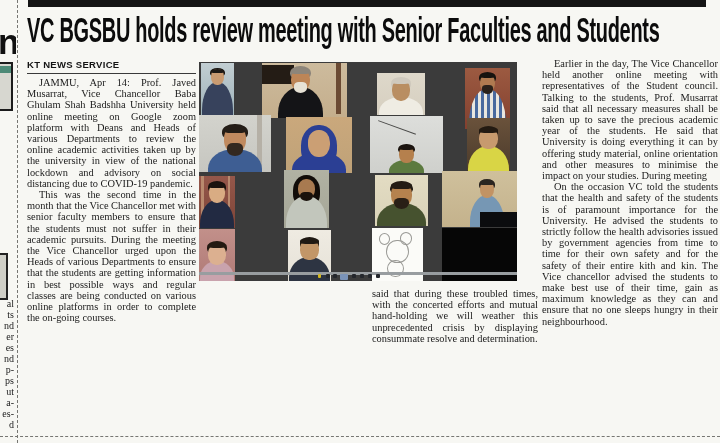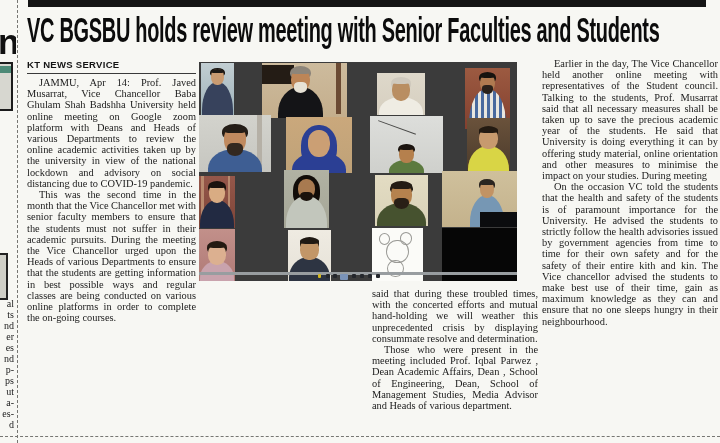--- a/index.html
+++ b/index.html
@@ -201,20 +201,19 @@
       <div class="tp" style="left: 153px; top: 212px; width: 4px; height: 4px; background: rgb(36, 39, 44); border-radius: 1px;"></div>
       <div class="tp" style="left: 161px; top: 212px; width: 4px; height: 4px; background: rgb(36, 39, 44); border-radius: 1px;"></div>
       <div class="tp" style="left: 169px; top: 212px; width: 4px; height: 4px; background: rgb(36, 39, 44); border-radius: 1px;"></div>
       <div class="tp" style="left: 177px; top: 212px; width: 4px; height: 4px; background: rgb(36, 39, 44); border-radius: 1px;"></div>
     </div>
 
   <div class="col" id="col2">
     </div>
   <div class="col" id="col3">
       <p class="ni">said that during these troubled times, with the concerted efforts and mutual hand-holding we will weather this unprecedented crisis by displaying consummate resolve and determination.</p>
-      <p>Those who were present in the meeting included Prof. Iqbal Parwez , Dean Academic Affairs, Dean , School of Engineering, Dean, School of Management Studies, Media Advisor and Heads of various department.</p>
     </div>
   <div class="col" id="col4">
       <p>Earlier in the day, The Vice Chancellor held another online meeting with representatives of the Student council. Talking to the students, Prof. Musarrat said that all necessary measures shall be taken up to save the precious academic year of the students. He said that University is doing everything it can by offering study material, online orientation and other measures to minimise the impact on your studies. During meeting</p>
       <p>On the occasion VC told the students that the health and safety of the students is of paramount importance for the University. He advised the students to strictly follow the health advisories issued by government agencies from time to time for their own safety and for the safety of their entire kith and kin. The Vice chancellor advised the students to make best use of their time, gain as maximum knowledge as they can and ensure that no one sleeps hungry in their neighbourhood.</p>
     </div>
 
 </div>
 
 </body></html>

